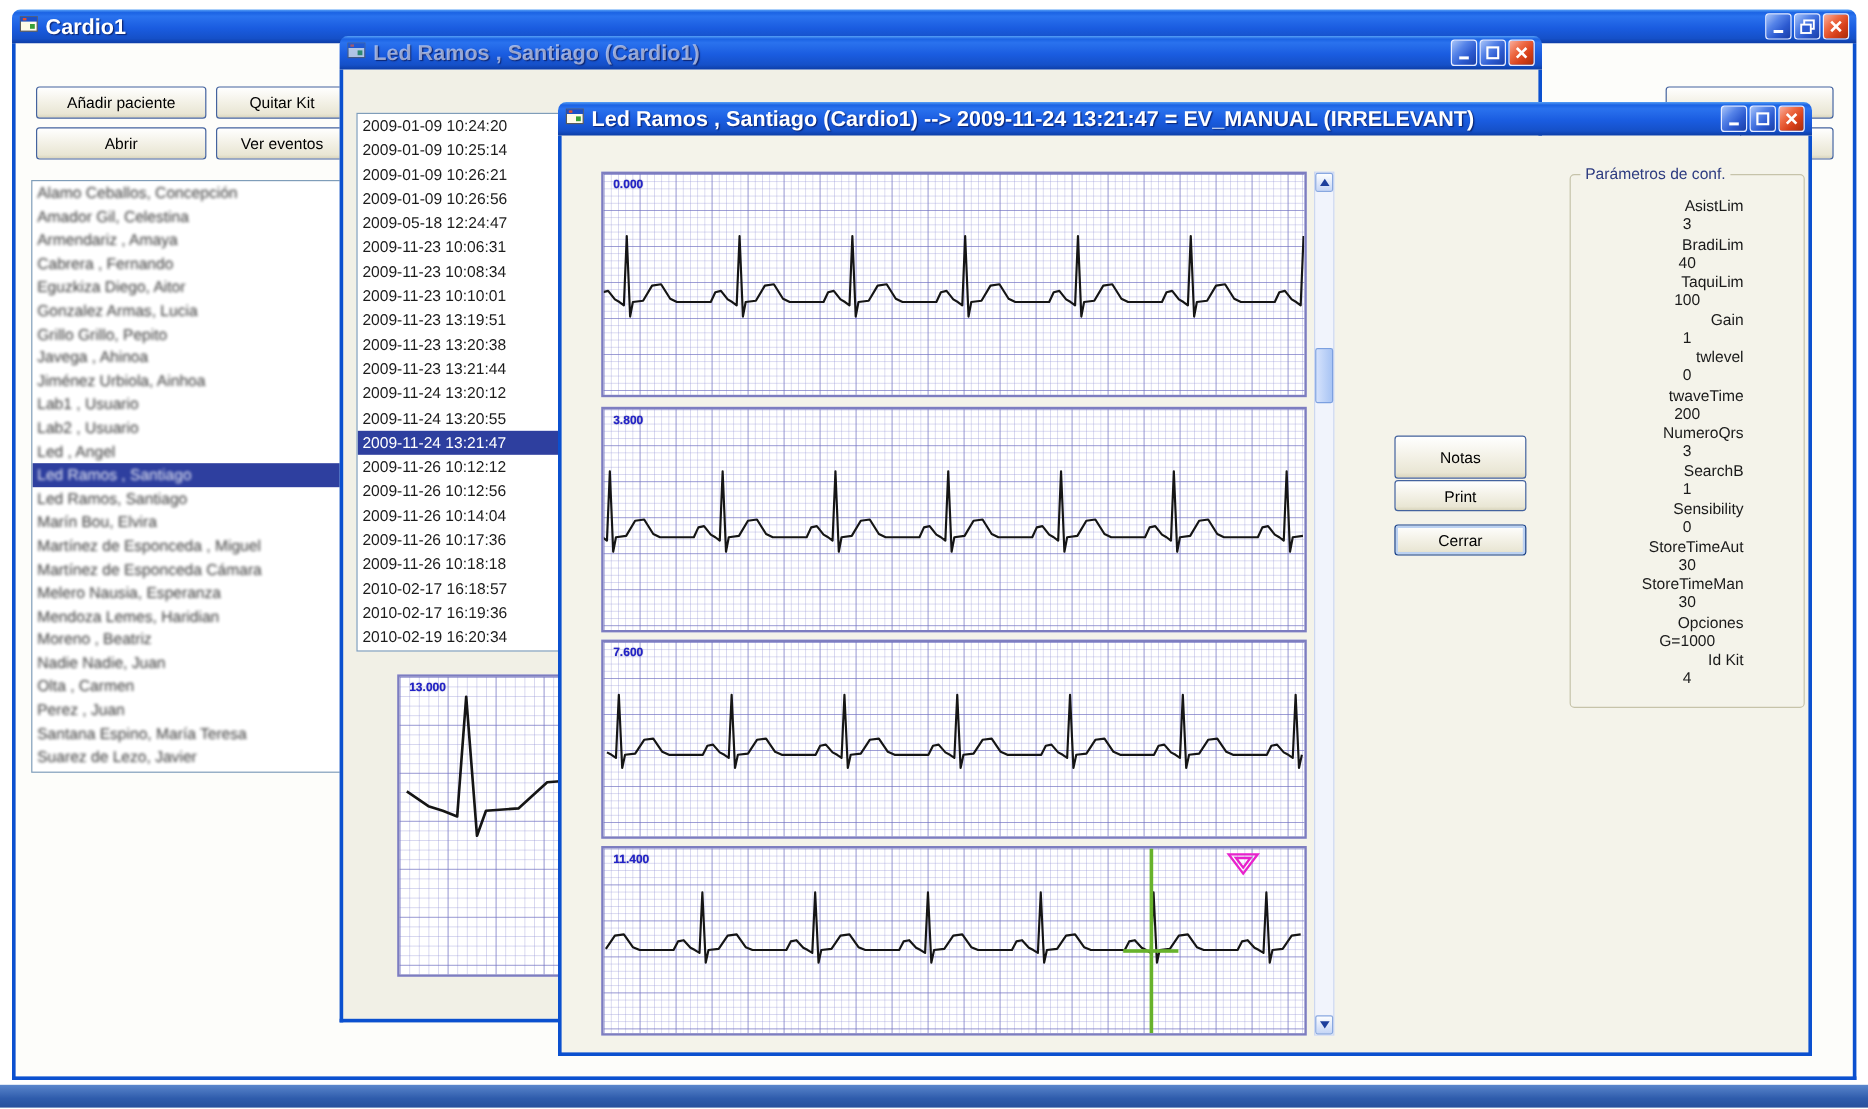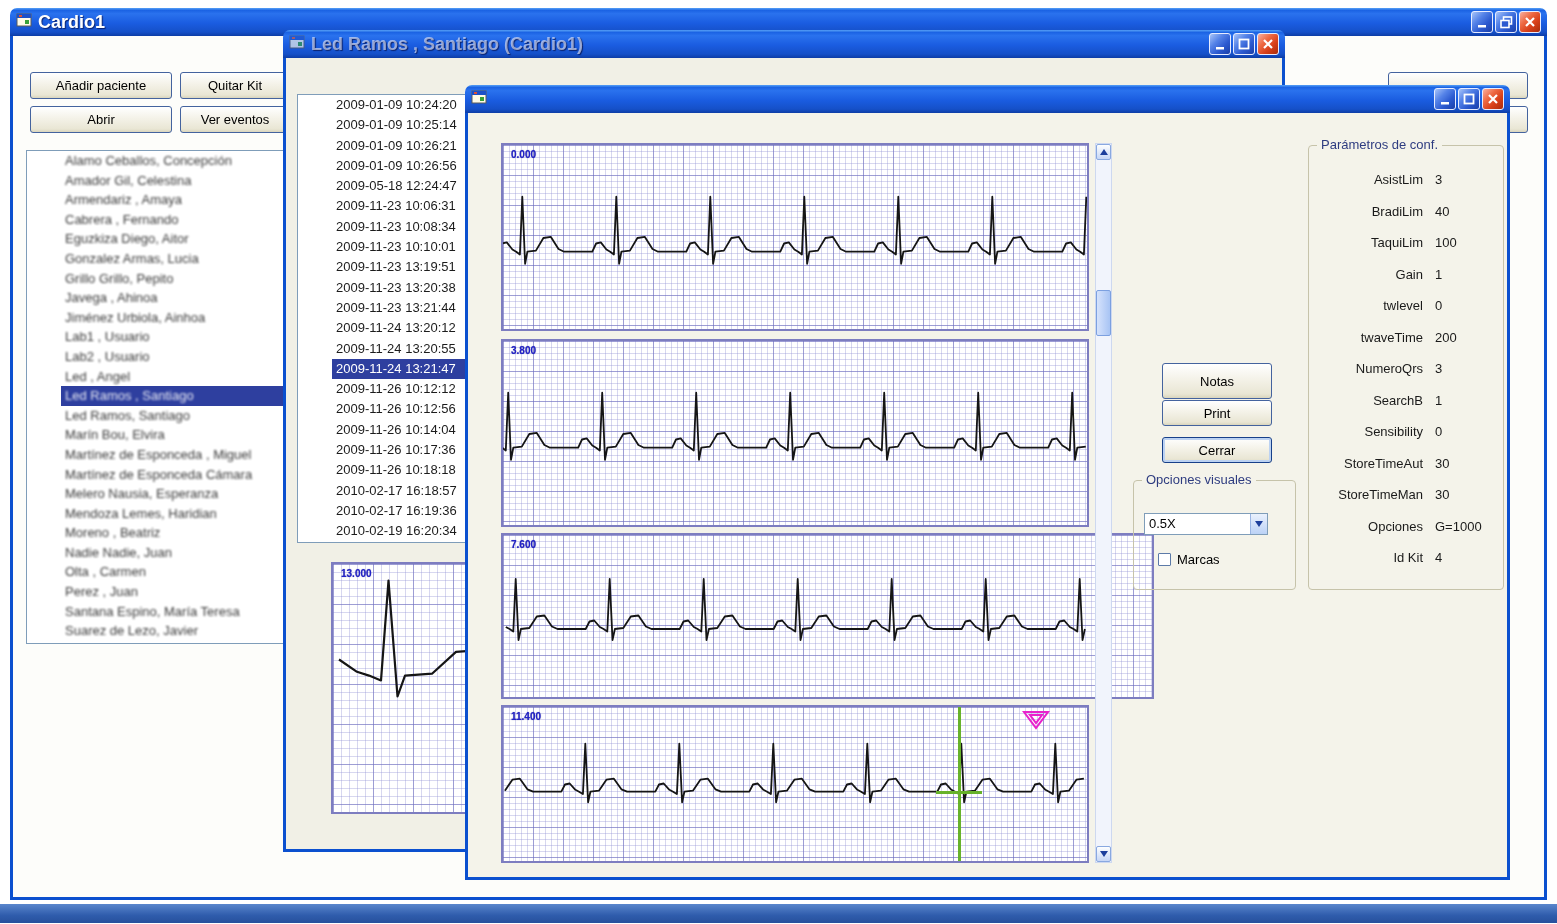--- a/index.html
+++ b/index.html
@@ -25,21 +25,21 @@
   .wbtn.red  { background:linear-gradient(135deg,#f8b0a0 0%,#ee6a44 35%,#d8401a 65%,#a82c0c 100%); }
   .wbtn svg { display:block; }
 
   
   .xpbtn { position:absolute; border:1px solid #44639e; border-radius:3px;
     background:linear-gradient(#ffffff,#f4f2e8 45%,#e9e6d4 88%,#d9d5bd);
     font-size:13px; color:#000; font-family:"Liberation Sans",sans-serif;
     display:flex; align-items:center; justify-content:center; cursor:default; }
   .xpbtn.focused { border-color:#17408a; box-shadow:inset 0 0 0 2px #bcd2f2; }
 
-  .listbox { position:absolute; background:#fff; border:1px solid #7f9db9; overflow:hidden;padding-left:34px; }
+  .listbox { position:absolute; background:#fff; border:1px solid #7f9db9; overflow:hidden; }
   .lrow { height:19.6px; line-height:19.6px; font-size:13px; padding-left:4px;
           white-space:nowrap; color:#1c1c1c; }
   .elist .lrow { height:20.3px; line-height:20.3px; }
   .lrow.sel { background:#2e3f9f; color:#fff; }
   .blurtxt { filter:blur(1.15px); opacity:.88; }
 
   .combo { position:absolute; background:#fff; border:1px solid #7f9db9; display:flex; }
   .combo .cval { flex:1; font-size:13px; padding:2px 4px; color:#000; }
   .combo .cbtn { width:17px; background:linear-gradient(#eaf1fd,#bcd2f6);
     border-left:1px solid #9ab5e4; display:flex; align-items:center; justify-content:center; }
@@ -77,21 +77,21 @@
   
   .sb { position:absolute; width:17px; background:#f1f4fc; border:1px solid #cdd8f0; }
   .sbbtn { position:absolute; left:0; width:15px; height:16px; border:1px solid #89a8e0;
     border-radius:2px; background:linear-gradient(#fdfeff,#c6d6f6);
     display:flex; align-items:center; justify-content:center; }
   .sbthumb { position:absolute; left:0; width:15px; height:46px; border:1px solid #7ca0e0;
     border-radius:2px; background:linear-gradient(90deg,#d5e2fc,#a8c4f4); }
 
   
   .pinfo-val { position:absolute; left:0; right:0; text-align:center; font-size:13px; color:#000; }
-  .prow { display:flex; align-items:center; height:31.5px; }
+  .prow { display:flex; align-items:center; height:31.5px;flex-direction:column; }
   .plabel { width:118px; text-align:right; padding-right:12px; font-size:13px; color:#1a1a1a; }
   .pvalue { font-size:13px; color:#1a1a1a; }
   .rlabel, .ulabel, .cklabel { font-size:13px; color:#000; }
   .taskbar-strip { position:absolute; left:0; right:0; top:904px; height:19px; z-index:5;
     background:linear-gradient(#5a86cc,#2f5cac 60%,#27509c); }
 </style>
 </head>
 <body>
 
 <div class="win" style="left:10px;top:8px;width:1537px;height:892px;z-index:10">
@@ -229,20 +229,21 @@
 <div class="win" style="left:465px;top:85px;width:1045px;height:795px;z-index:30">
   <div class="titlebar">
     <span>
       <svg width="16" height="16" viewBox="0 0 16 16">
           <rect x="1" y="2" width="14" height="12" fill="#fffbe8" stroke="#5a5a5a"></rect>
           <rect x="1" y="2" width="14" height="4" fill="#1c50c8"></rect>
           <rect x="3" y="3" width="3" height="2" fill="#e05030"></rect>
           <rect x="9" y="8" width="4" height="4" fill="#38a038"></rect>
         </svg>
     </span>
+    <span class="wtitle">Led Ramos , Santiago (Cardio1) --&gt; 2009-11-24 13:21:47 = EV_MANUAL (IRRELEVANT)</span>
     <div class="wbtns">
       <div class="wbtn blue">
           <svg width="14" height="14">
             <rect x="3" y="10" width="8" height="2.5" fill="#fff"></rect>
           </svg>
         </div>
       <div class="wbtn blue">
           <svg width="14" height="14">
             <rect x="2.5" y="2.5" width="9" height="9" fill="none" stroke="#fff" stroke-width="1.8"></rect>
           </svg>
@@ -261,21 +262,21 @@
   <svg width="584" height="184">
         <polyline points="-0.9,98.5 3.8,97.4 9.4,104.5 13.2,106.7 16.9,109.5 19.3,51.7 22.1,118.8 24.4,106.7 32.9,105.6 40.4,93.0 47.9,91.9 55.5,104.0 61.1,106.7 79.9,106.7 79.9,106.7 89.3,106.7 93.1,98.5 97.8,97.4 103.4,104.5 107.2,106.7 110.9,109.5 113.3,51.7 116.1,118.8 118.4,106.7 126.9,105.6 134.4,93.0 141.9,91.9 149.5,104.0 155.1,106.7 173.9,106.7 173.9,106.7 183.3,106.7 187.1,98.5 191.8,97.4 197.4,104.5 201.2,106.7 204.9,109.5 207.3,51.7 210.1,118.8 212.4,106.7 220.9,105.6 228.4,93.0 235.9,91.9 243.5,104.0 249.1,106.7 267.9,106.7 267.9,106.7 277.3,106.7 281.1,98.5 285.8,97.4 291.4,104.5 295.2,106.7 298.9,109.5 301.3,51.7 304.1,118.8 306.4,106.7 314.9,105.6 322.4,93.0 329.9,91.9 337.5,104.0 343.1,106.7 361.9,106.7 361.9,106.7 371.3,106.7 375.1,98.5 379.8,97.4 385.4,104.5 389.2,106.7 392.9,109.5 395.3,51.7 398.1,118.8 400.4,106.7 408.9,105.6 416.4,93.0 423.9,91.9 431.5,104.0 437.1,106.7 455.9,106.7 455.9,106.7 465.3,106.7 469.1,98.5 473.8,97.4 479.4,104.5 483.2,106.7 486.9,109.5 489.3,51.7 492.1,118.8 494.4,106.7 502.9,105.6 510.4,93.0 517.9,91.9 525.5,104.0 531.1,106.7 549.9,106.7 549.9,106.7 559.3,106.7 563.1,98.5 567.8,97.4 573.4,104.5 577.2,106.7 580.9,109.5 583.3,51.7" fill="none" stroke="#151515" stroke-width="1.8" stroke-linejoin="round"></polyline>
       </svg>
     </div>
   <div class="ecgbox" style="left:36px;top:254px;width:588px;height:188px">
     <span class="striplabel">3.800</span>
   <svg width="584" height="184">
         <polyline points="-0.9,106.7 2.8,109.5 5.2,51.7 8.0,118.8 10.3,106.7 18.8,105.6 26.3,93.0 33.8,91.9 41.4,104.0 47.0,106.7 65.8,106.7 65.8,106.7 75.2,106.7 79.0,98.5 83.7,97.4 89.3,104.5 93.1,106.7 96.8,109.5 99.2,51.7 102.0,118.8 104.3,106.7 112.8,105.6 120.3,93.0 127.8,91.9 135.4,104.0 141.0,106.7 159.8,106.7 159.8,106.7 169.2,106.7 173.0,98.5 177.7,97.4 183.3,104.5 187.1,106.7 190.8,109.5 193.2,51.7 196.0,118.8 198.3,106.7 206.8,105.6 214.3,93.0 221.8,91.9 229.4,104.0 235.0,106.7 253.8,106.7 253.8,106.7 263.2,106.7 267.0,98.5 271.7,97.4 277.3,104.5 281.1,106.7 284.8,109.5 287.2,51.7 290.0,118.8 292.3,106.7 300.8,105.6 308.3,93.0 315.8,91.9 323.4,104.0 329.0,106.7 347.8,106.7 347.8,106.7 357.2,106.7 361.0,98.5 365.7,97.4 371.3,104.5 375.1,106.7 378.8,109.5 381.2,51.7 384.0,118.8 386.3,106.7 394.8,105.6 402.3,93.0 409.8,91.9 417.4,104.0 423.0,106.7 441.8,106.7 441.8,106.7 451.2,106.7 455.0,98.5 459.7,97.4 465.3,104.5 469.1,106.7 472.8,109.5 475.2,51.7 478.0,118.8 480.3,106.7 488.8,105.6 496.3,93.0 503.8,91.9 511.4,104.0 517.0,106.7 535.8,106.7 535.8,106.7 545.2,106.7 549.0,98.5 553.7,97.4 559.3,104.5 563.1,106.7 566.8,109.5 569.2,51.7 572.0,118.8 574.3,106.7 582.8,105.6" fill="none" stroke="#151515" stroke-width="1.8" stroke-linejoin="round"></polyline>
       </svg>
     </div>
-  <div class="ecgbox" style="left:36px;top:448px;width:653px;height:166px">
+  <div class="ecgbox" style="left:36px;top:448px;width:588px;height:166px">
     <span class="striplabel">7.600</span>
   <svg width="584" height="162">
         <polyline points="2.8,92.0 6.6,94.0 10.3,96.5 12.7,44.0 15.5,105.0 17.9,94.0 26.3,93.0 33.8,81.5 41.4,80.5 48.9,91.5 54.5,94.0 73.3,94.0 73.3,94.0 82.7,94.0 86.5,86.5 91.2,85.5 96.8,92.0 100.6,94.0 104.3,96.5 106.7,44.0 109.5,105.0 111.9,94.0 120.3,93.0 127.8,81.5 135.4,80.5 142.9,91.5 148.5,94.0 167.3,94.0 167.3,94.0 176.7,94.0 180.5,86.5 185.2,85.5 190.8,92.0 194.6,94.0 198.3,96.5 200.7,44.0 203.5,105.0 205.9,94.0 214.3,93.0 221.8,81.5 229.4,80.5 236.9,91.5 242.5,94.0 261.3,94.0 261.3,94.0 270.7,94.0 274.5,86.5 279.2,85.5 284.8,92.0 288.6,94.0 292.3,96.5 294.7,44.0 297.5,105.0 299.9,94.0 308.3,93.0 315.8,81.5 323.4,80.5 330.9,91.5 336.5,94.0 355.3,94.0 355.3,94.0 364.7,94.0 368.5,86.5 373.2,85.5 378.8,92.0 382.6,94.0 386.3,96.5 388.7,44.0 391.5,105.0 393.9,94.0 402.3,93.0 409.8,81.5 417.4,80.5 424.9,91.5 430.5,94.0 449.3,94.0 449.3,94.0 458.7,94.0 462.5,86.5 467.2,85.5 472.8,92.0 476.6,94.0 480.3,96.5 482.7,44.0 485.5,105.0 487.9,94.0 496.3,93.0 503.8,81.5 511.4,80.5 518.9,91.5 524.5,94.0 543.3,94.0 543.3,94.0 552.7,94.0 556.5,86.5 561.2,85.5 566.8,92.0 570.6,94.0 574.3,96.5 576.7,44.0 579.5,105.0 581.9,94.0" fill="none" stroke="#151515" stroke-width="1.8" stroke-linejoin="round"></polyline>
       </svg>
     </div>
   <div class="ecgbox" style="left:36px;top:620px;width:588px;height:158px">
     <span class="striplabel">11.400</span>
     <div class="cursor-v" style="left:455px"></div>
     <div class="cursor-h" style="left:433px;top:84px;width:46px"></div>
     <svg class="marker" style="left:518px;top:2px" width="30" height="22">
@@ -295,31 +296,20 @@
     <div class="sbbtn" style="bottom:0">
         <i class="tri-dn"></i>
       </div>
   </div>
 
 
   <button class="xpbtn" style="left:697px;top:278px;width:110px;height:36px">Notas</button>
   <button class="xpbtn" style="left:697px;top:315px;width:110px;height:26px">Print</button>
   <button class="xpbtn focused" style="left:697px;top:352px;width:110px;height:26px">Cerrar</button>
 
-  <div class="group" style="left:668px;top:395px;width:163px;height:110px">
-    <span class="gtitle">Opciones visuales</span>
-    <div class="combo" style="left:10px;top:32px;width:124px;height:22px">
-      <span class="cval">0.5X</span>
-      <span class="cbtn">
-          <i class="tri-dn"></i>
-        </span>
-    </div>
-    <span class="checkbox" style="position:absolute;left:24px;top:72px"></span>
-    <span class="cklabel" style="position:absolute;left:43px;top:71px">Marcas</span>
-  </div>
 
   <div class="group" style="left:843px;top:60px;width:196px;height:445px">
     <span class="gtitle">Parámetros de conf.</span>
     <div style="position:absolute;left:8px;right:8px;top:18px;bottom:8px">
         <div class="prow">
           <span class="plabel">AsistLim</span>
           <span class="pvalue">3</span>
         </div>
         <div class="prow">
           <span class="plabel">BradiLim</span>

